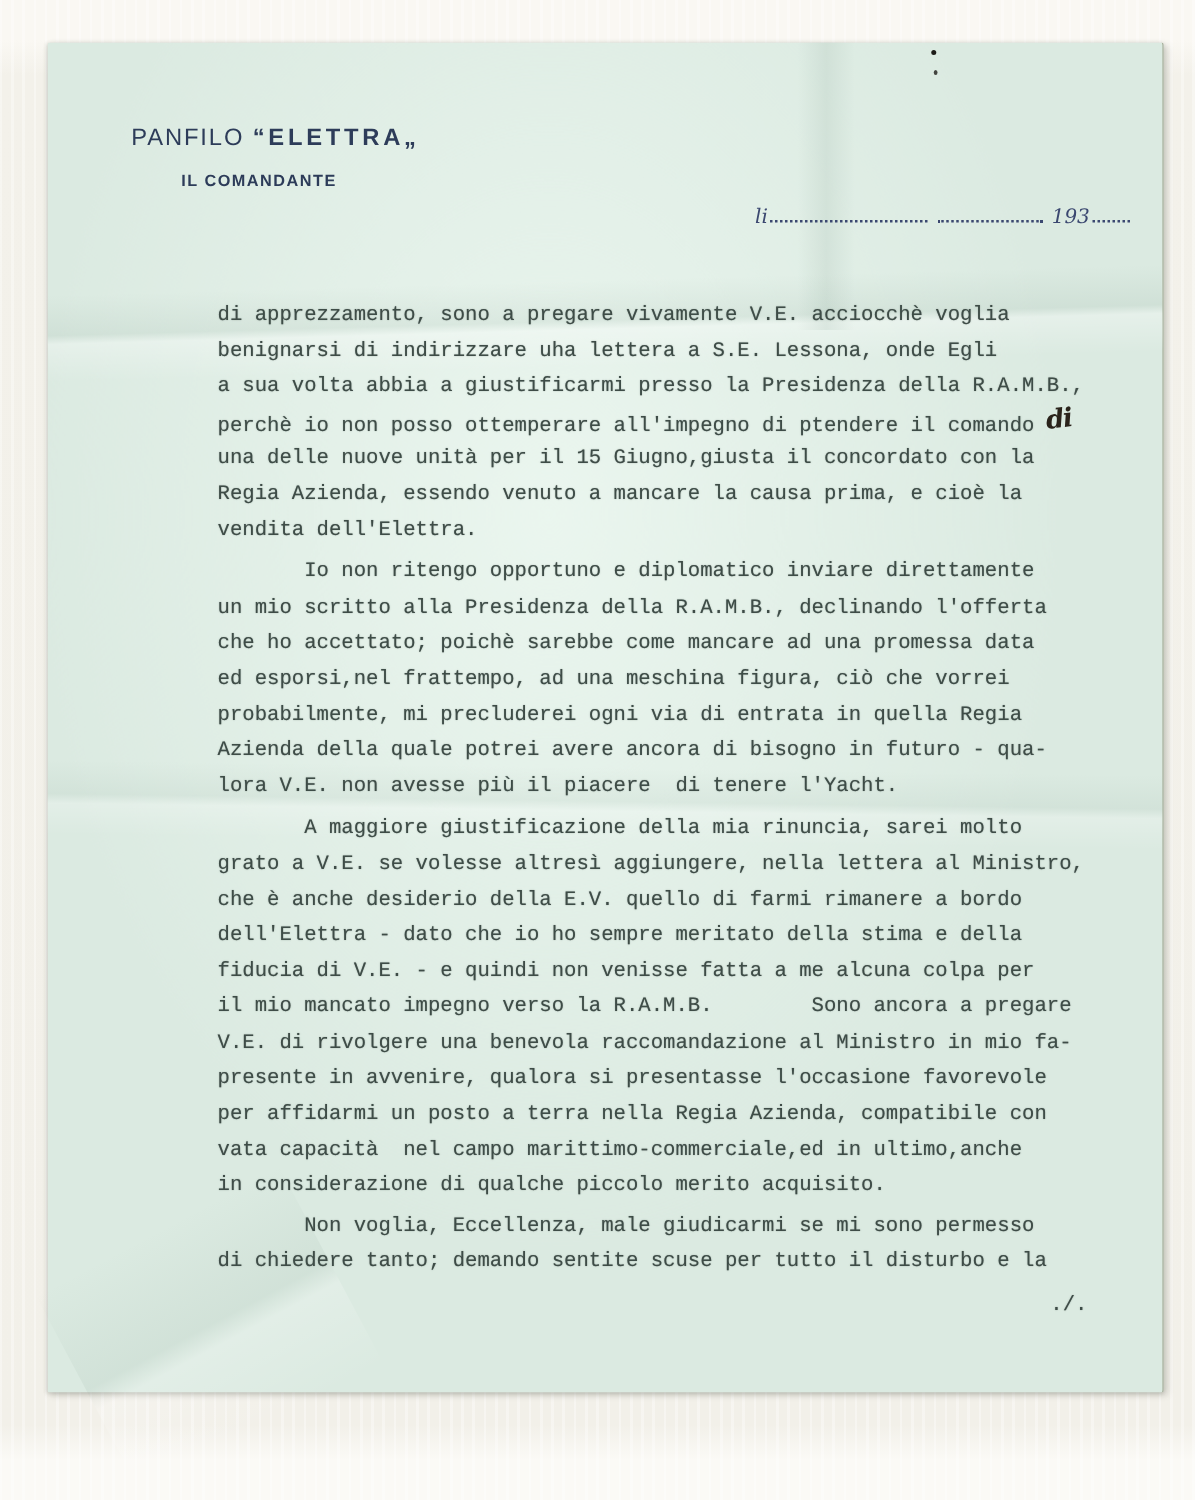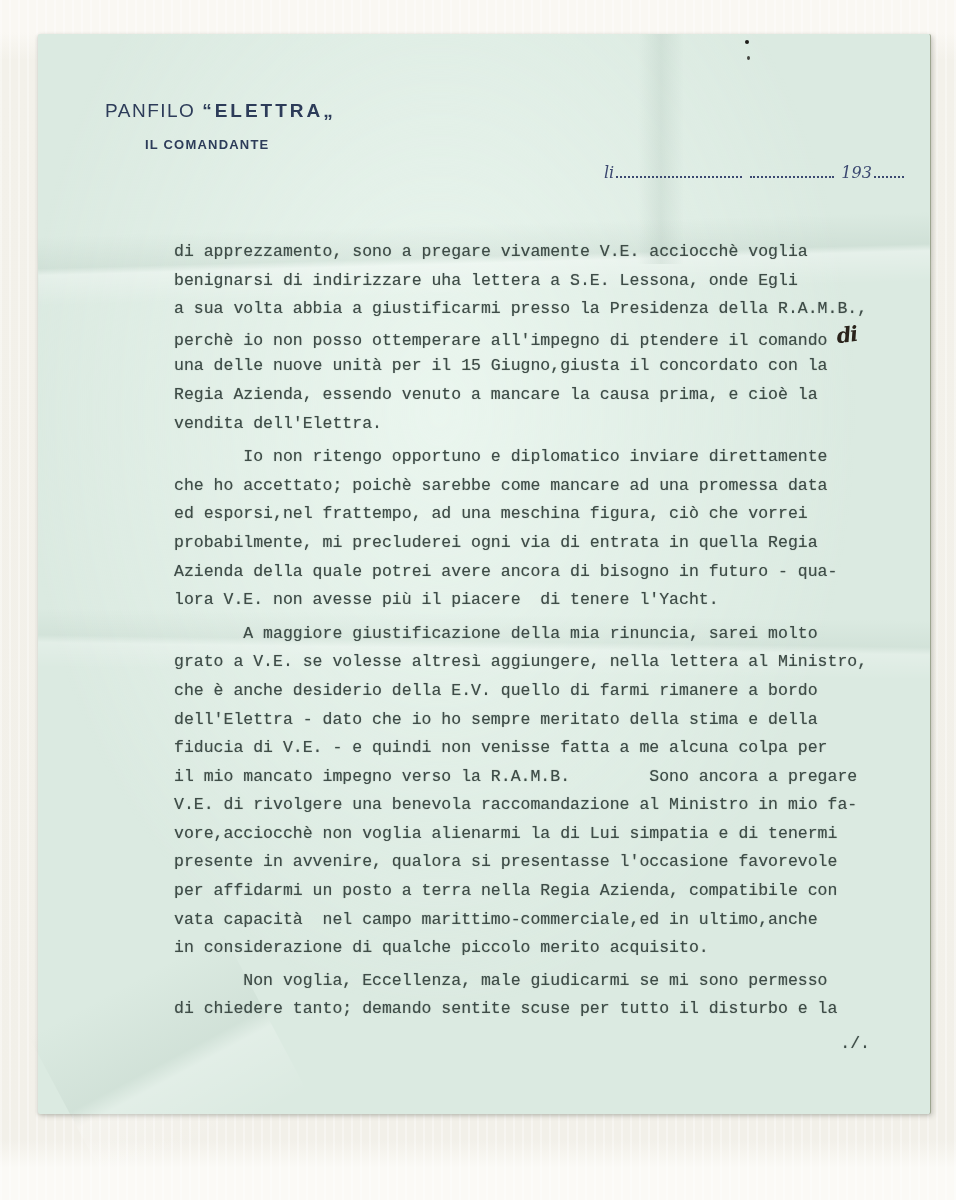--- a/index.html
+++ b/index.html
@@ -98,36 +98,36 @@
       <div class="line">benignarsi di indirizzare uha lettera a S.E. Lessona, onde Egli</div>
       <div class="line">a sua volta abbia a giustificarmi presso la Presidenza della R.A.M.B.,</div>
       <div class="line"><span>perchè io non posso ottemperare all'impegno di ptendere il comando</span><span class="handwriting">di</span></div>
       <div class="line">una delle nuove unità per il 15 Giugno,giusta il concordato con la</div>
       <div class="line">Regia Azienda, essendo venuto a mancare la causa prima, e cioè la</div>
       <div class="line">vendita dell'Elettra.</div>
     </div>
 
     <div class="para">
       <div class="line">       Io non ritengo opportuno e diplomatico inviare direttamente</div>
+      <div class="line">un mio scritto alla Presidenza della R.A.M.B., declinando l'offerta</div>
       <div class="line">che ho accettato; poichè sarebbe come mancare ad una promessa data</div>
       <div class="line">ed esporsi,nel frattempo, ad una meschina figura, ciò che vorrei</div>
       <div class="line">probabilmente, mi precluderei ogni via di entrata in quella Regia</div>
       <div class="line">Azienda della quale potrei avere ancora di bisogno in futuro - qua-</div>
       <div class="line">lora V.E. non avesse più il piacere  di tenere l'Yacht.</div>
     </div>
 
     <div class="para">
       <div class="line">       A maggiore giustificazione della mia rinuncia, sarei molto</div>
       <div class="line">grato a V.E. se volesse altresì aggiungere, nella lettera al Ministro,</div>
       <div class="line">che è anche desiderio della E.V. quello di farmi rimanere a bordo</div>
       <div class="line">dell'Elettra - dato che io ho sempre meritato della stima e della</div>
       <div class="line">fiducia di V.E. - e quindi non venisse fatta a me alcuna colpa per</div>
       <div class="line">il mio mancato impegno verso la R.A.M.B.        Sono ancora a pregare</div>
       <div class="line">V.E. di rivolgere una benevola raccomandazione al Ministro in mio fa-</div>
-      <div class="line">vore,acciocchè non voglia alienarmi la di Lui simpatia e di tenermi</div>
       <div class="line">presente in avvenire, qualora si presentasse l'occasione favorevole</div>
       <div class="line">per affidarmi un posto a terra nella Regia Azienda, compatibile con</div>
       <div class="line">vata capacità  nel campo marittimo-commerciale,ed in ultimo,anche</div>
       <div class="line">in considerazione di qualche piccolo merito acquisito.</div>
     </div>
 
     <div class="para last">
       <div class="line">       Non voglia, Eccellenza, male giudicarmi se mi sono permesso</div>
       <div class="line">di chiedere tanto; demando sentite scuse per tutto il disturbo e la</div>
     </div>

